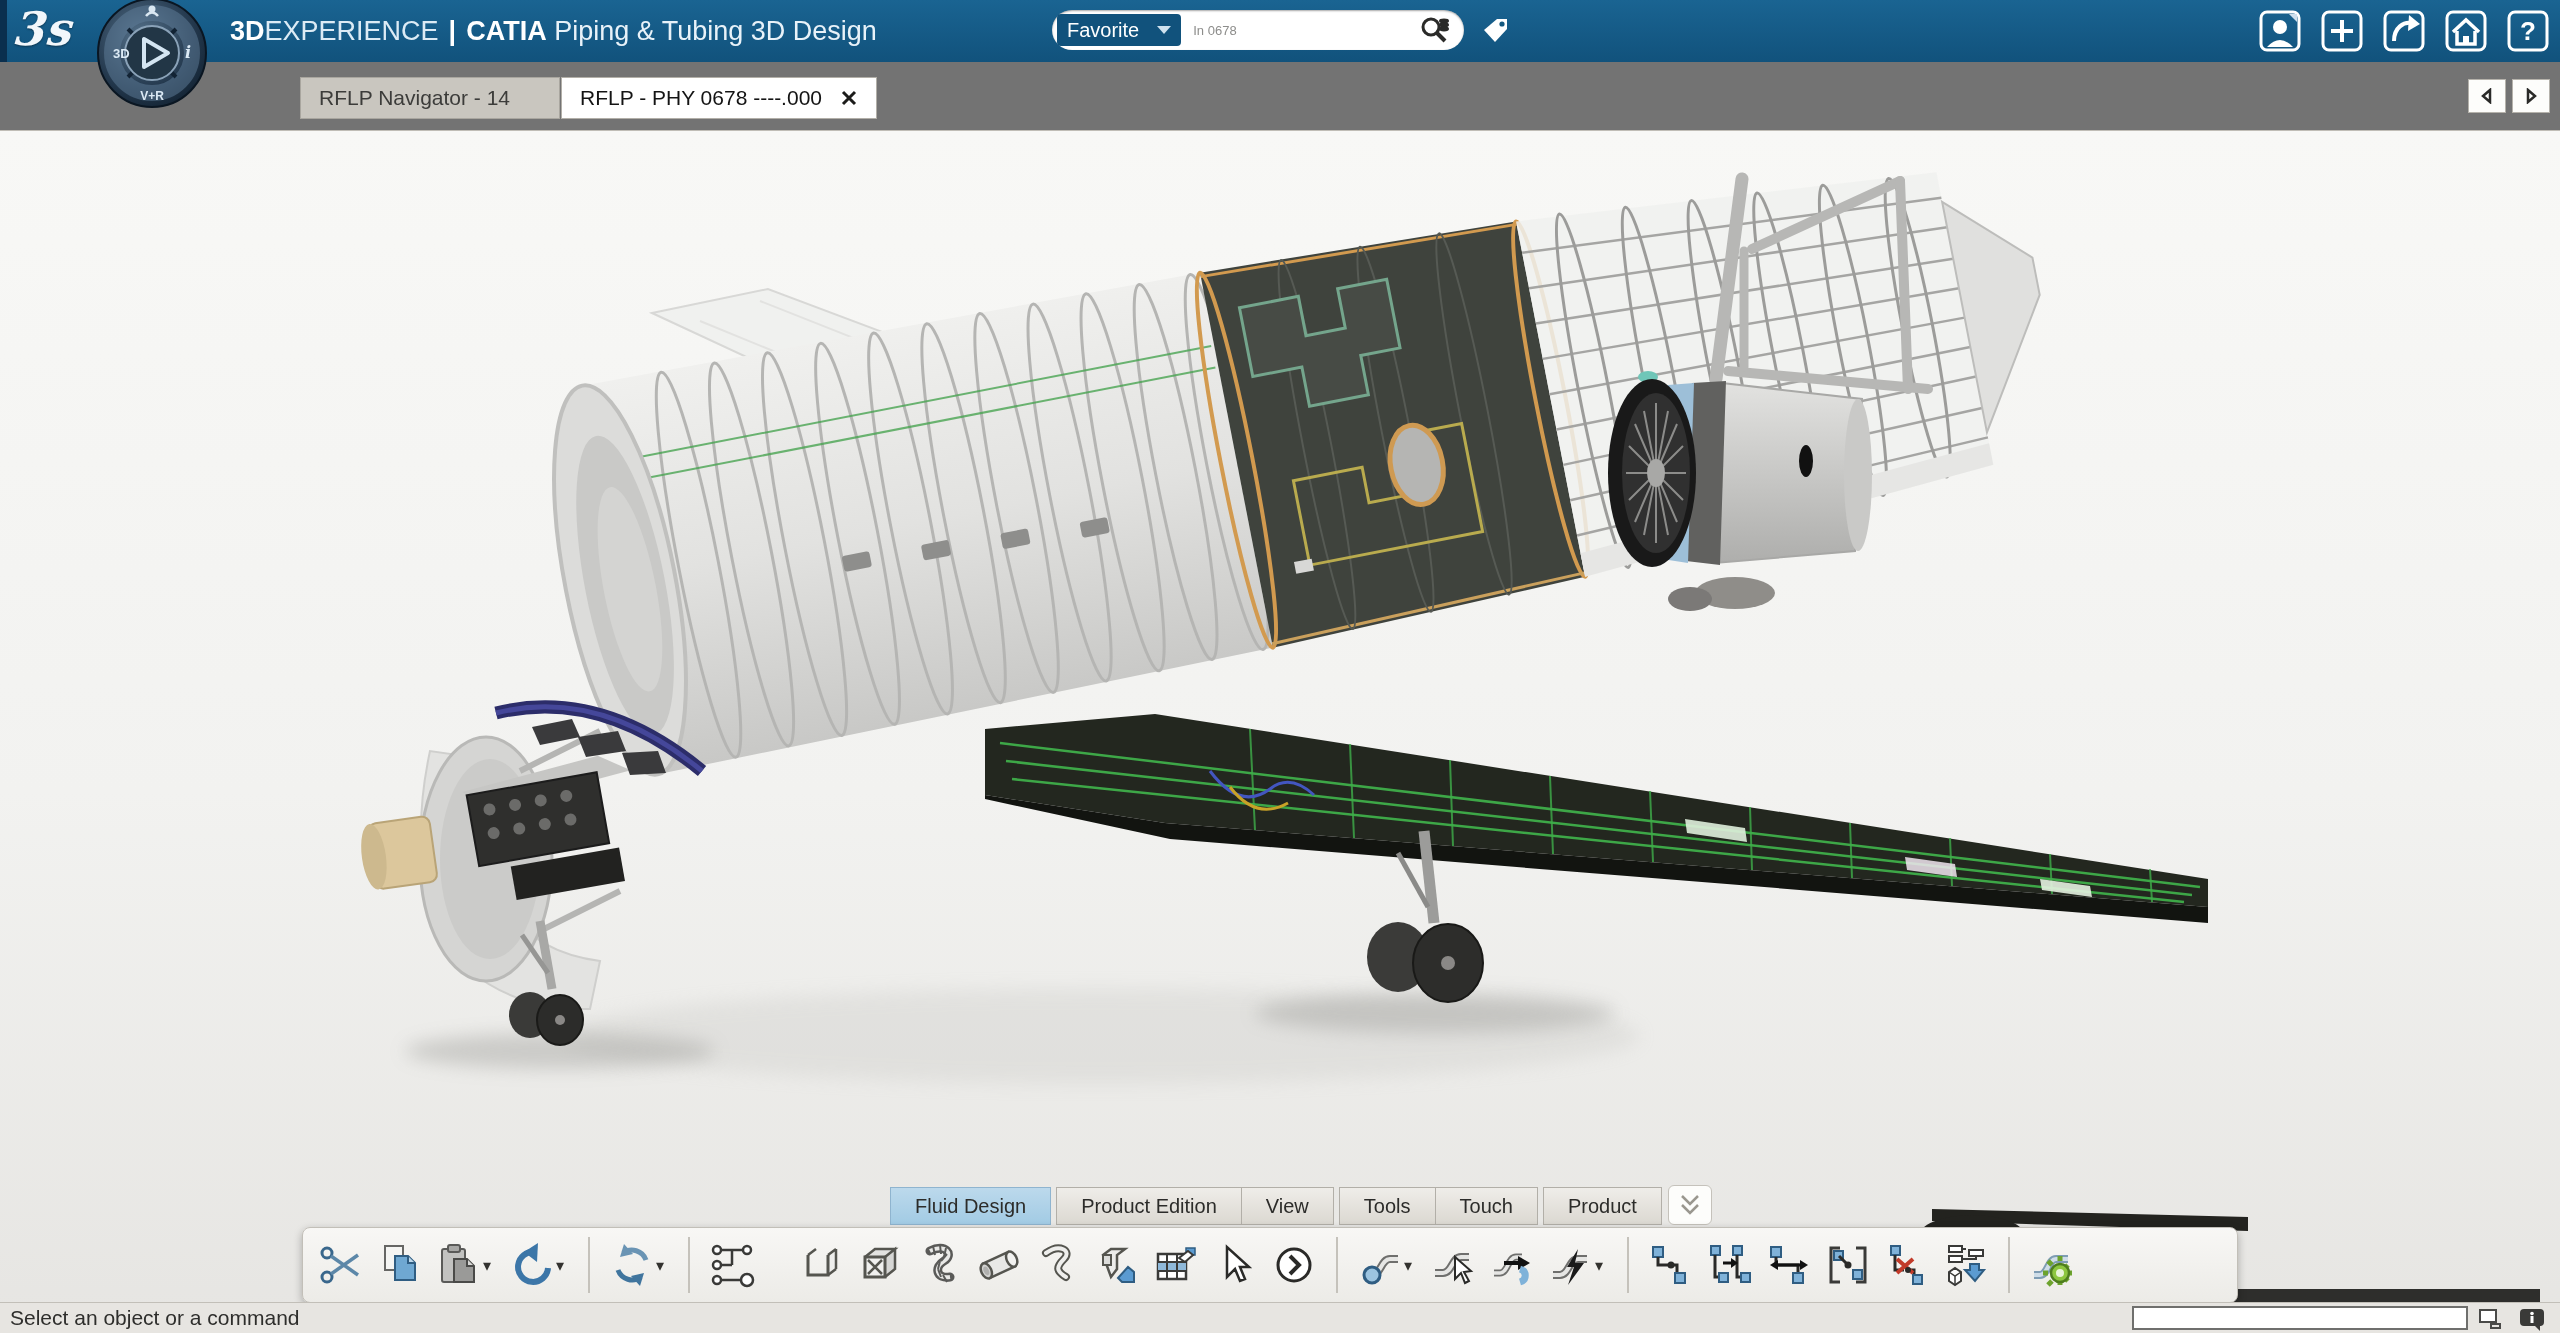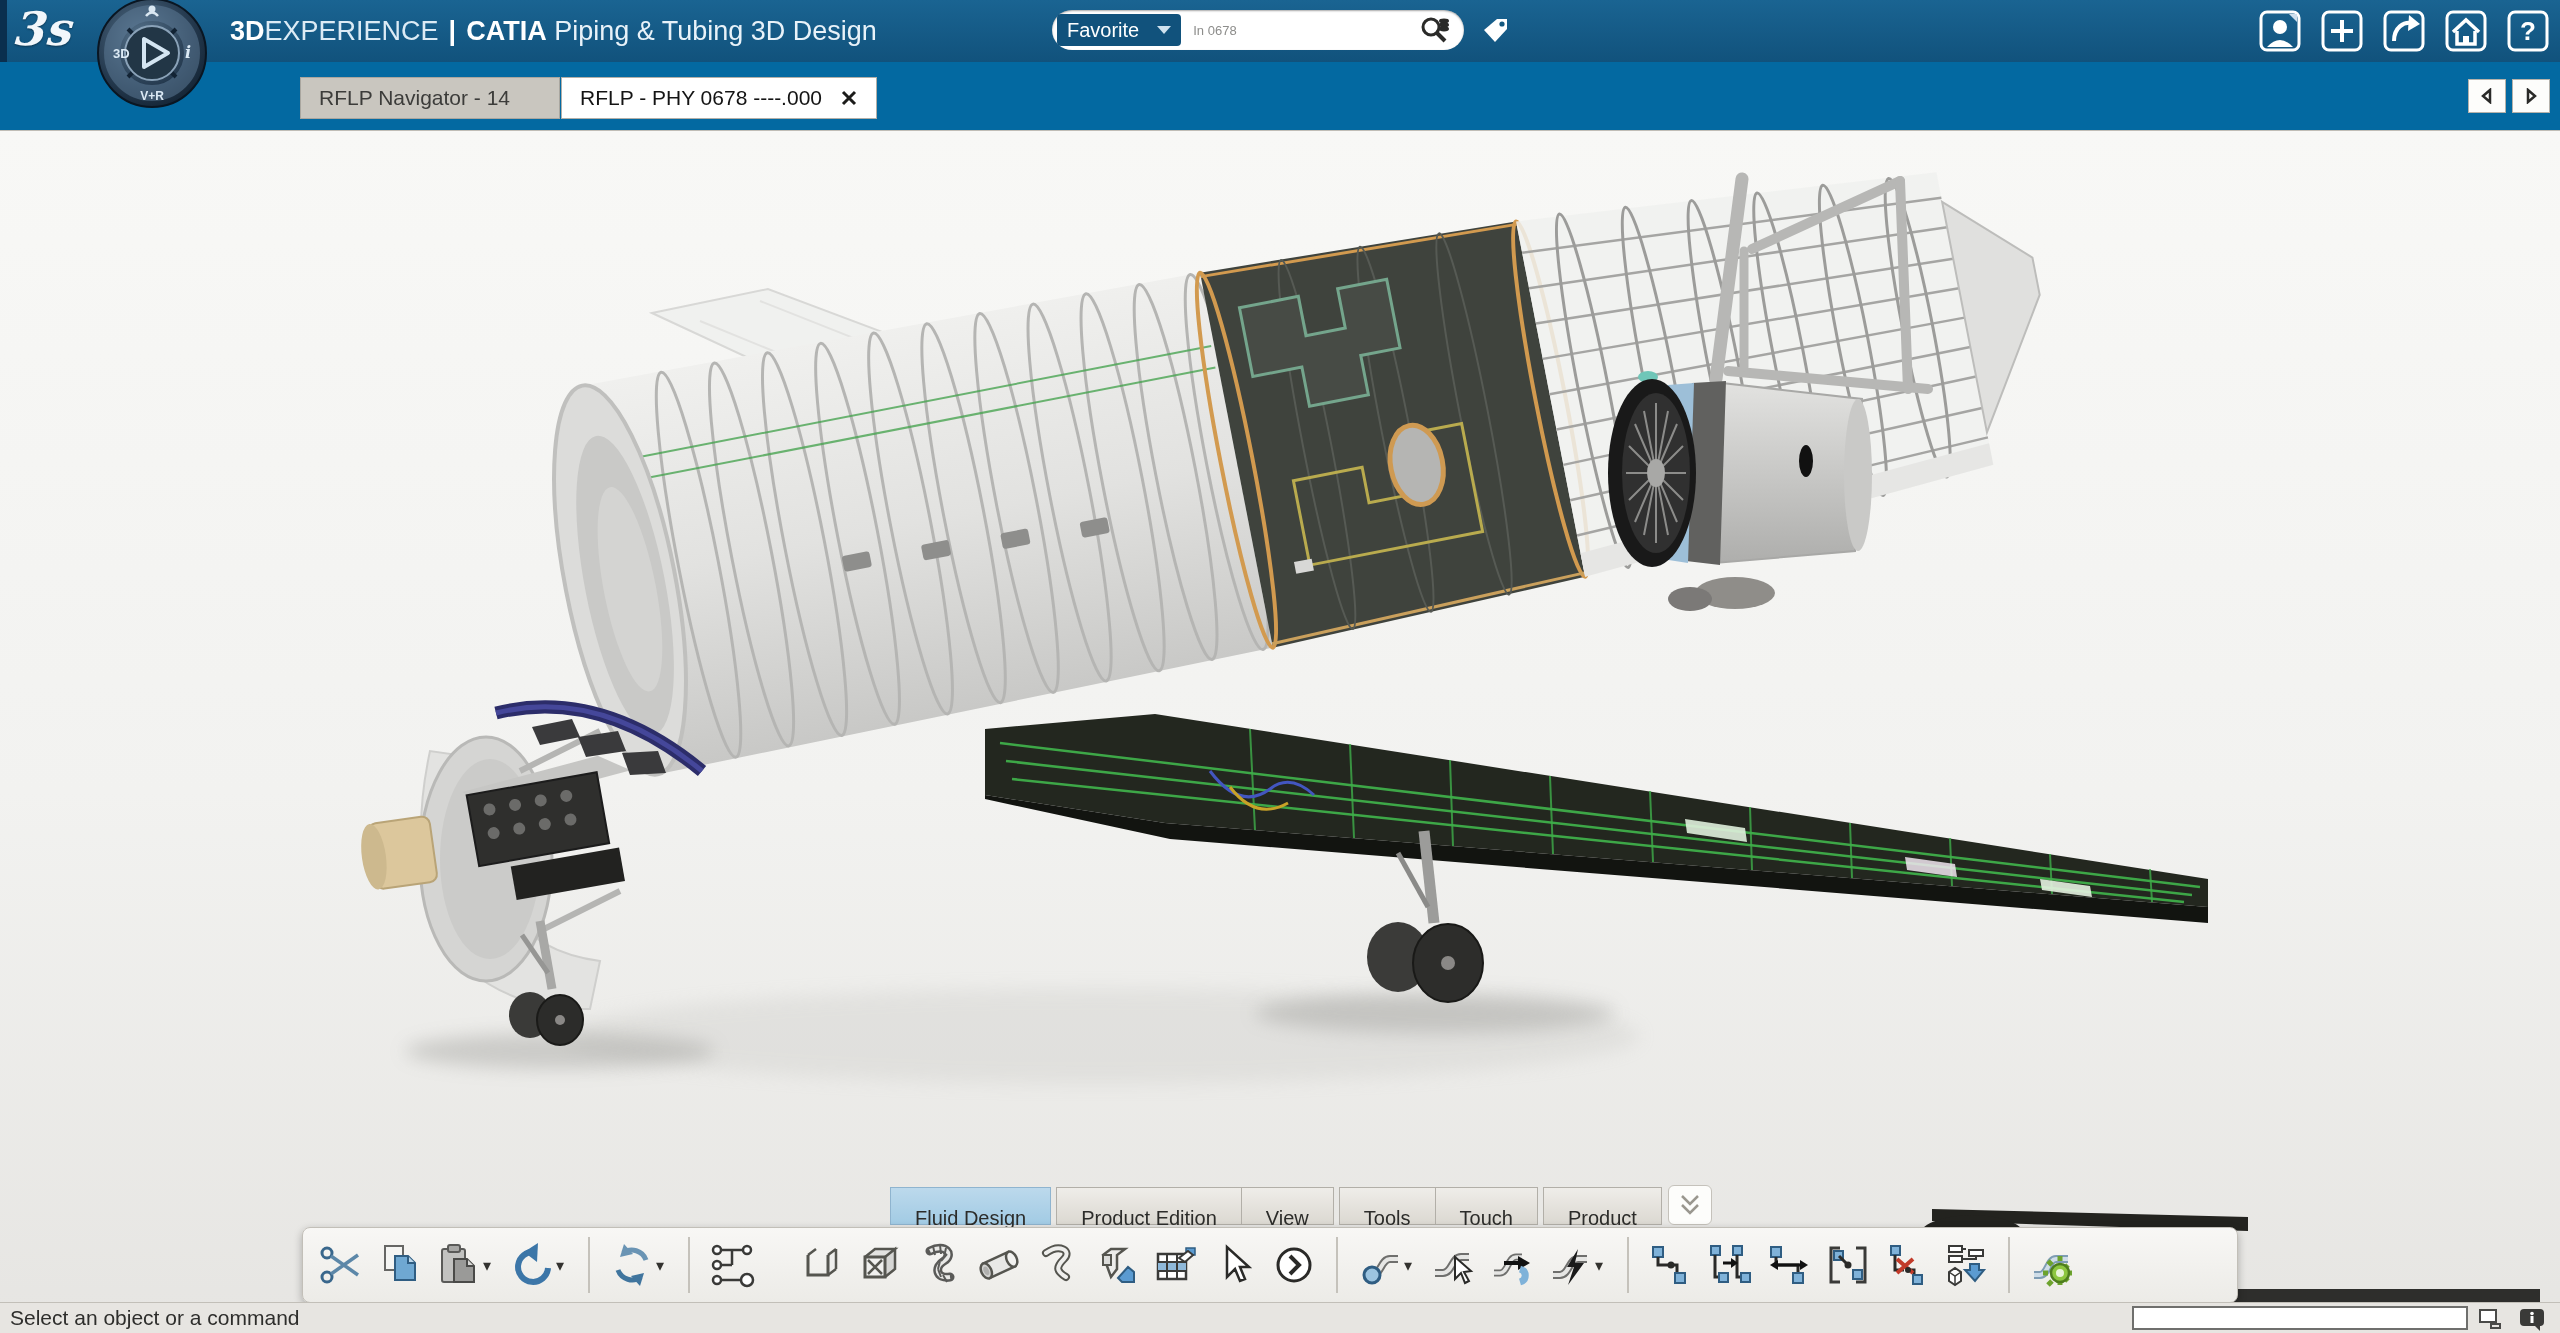--- a/index.html
+++ b/index.html
@@ -30,36 +30,36 @@
                 border-top:8px solid #cfe2ef; }
   .query { flex:1; margin-left:12px; font-size:13px; color:#8d8d8b; }
   .magicon { margin-right:12px; }
   .tagicon { position:absolute; left:1478px; top:14px; }
 
   .topactions { position:absolute; right:10px; top:9px; display:flex; gap:18px; }
   .topbtn { width:44px; height:44px; display:flex; align-items:center; justify-content:center; cursor:pointer; }
 
   
   .tabstrip { position:absolute; left:0; top:62px; width:2560px; height:69px;
-              background:#0369a1; border-bottom:1px solid #c0bdb6; z-index:30; }
+              background:#737373; border-bottom:1px solid #c0bdb6; z-index:30; }
   .doctab { position:absolute; top:15px; height:42px; display:flex; align-items:center;
             padding:0 18px; font-size:21px; cursor:pointer; }
   .doctab.inactive { left:300px; width:260px; background:#c9c6bf; border:1px solid #a9a69f; color:#3c3c3a; }
   .doctab.active { left:561px; background:#ffffff; border:1px solid #b2afa8; font-weight:normal; color:#141414; gap:18px; }
   .tabnav { position:absolute; top:17px; width:38px; height:34px; background:#fdfdfb;
             border:1px solid #b5b2ab; display:flex; align-items:center; justify-content:center; cursor:pointer; }
   .tabnav.prev { right:54px; } .tabnav.next { right:10px; }
 
   
   .viewport { position:absolute; left:0; top:131px; width:2560px; height:1202px;
               background:linear-gradient(#f8f8f6 0%, #f2f2f0 55%, #e6e5e2 100%); z-index:1; }
 
   
   .ribbontabs { position:absolute; left:890px; top:1185px; display:flex; align-items:flex-end; z-index:20; }
-  .rtab { height:38px; line-height:36px; padding:12px 24px; font-size:20px; color:#2c2c2a;
+  .rtab { height:38px; line-height:36px; padding:0 24px; font-size:20px; color:#2c2c2a;
           background:linear-gradient(#efede9,#dbd8d1); border:1px solid #b2afa8; cursor:pointer; white-space:nowrap; }
   .rtab + .rtab { margin-left:-1px; }
   .rtab.grp { margin-left:5px; }
   .rtab.active { background:linear-gradient(#bcd9ec,#a2cbe4); border-color:#8fb4cf; }
   .rchevron { margin-left:6px; width:44px; height:40px; background:#fdfdfb; border:1px solid #c5c2bb;
               border-radius:6px; display:flex; align-items:center; justify-content:center; cursor:pointer; }
 
   
   .toolbar { position:absolute; left:302px; top:1227px; width:1936px; height:76px;
              background:linear-gradient(#f8f7f5,#ecebe7); border:1px solid #c2bfb8; border-radius:8px;

